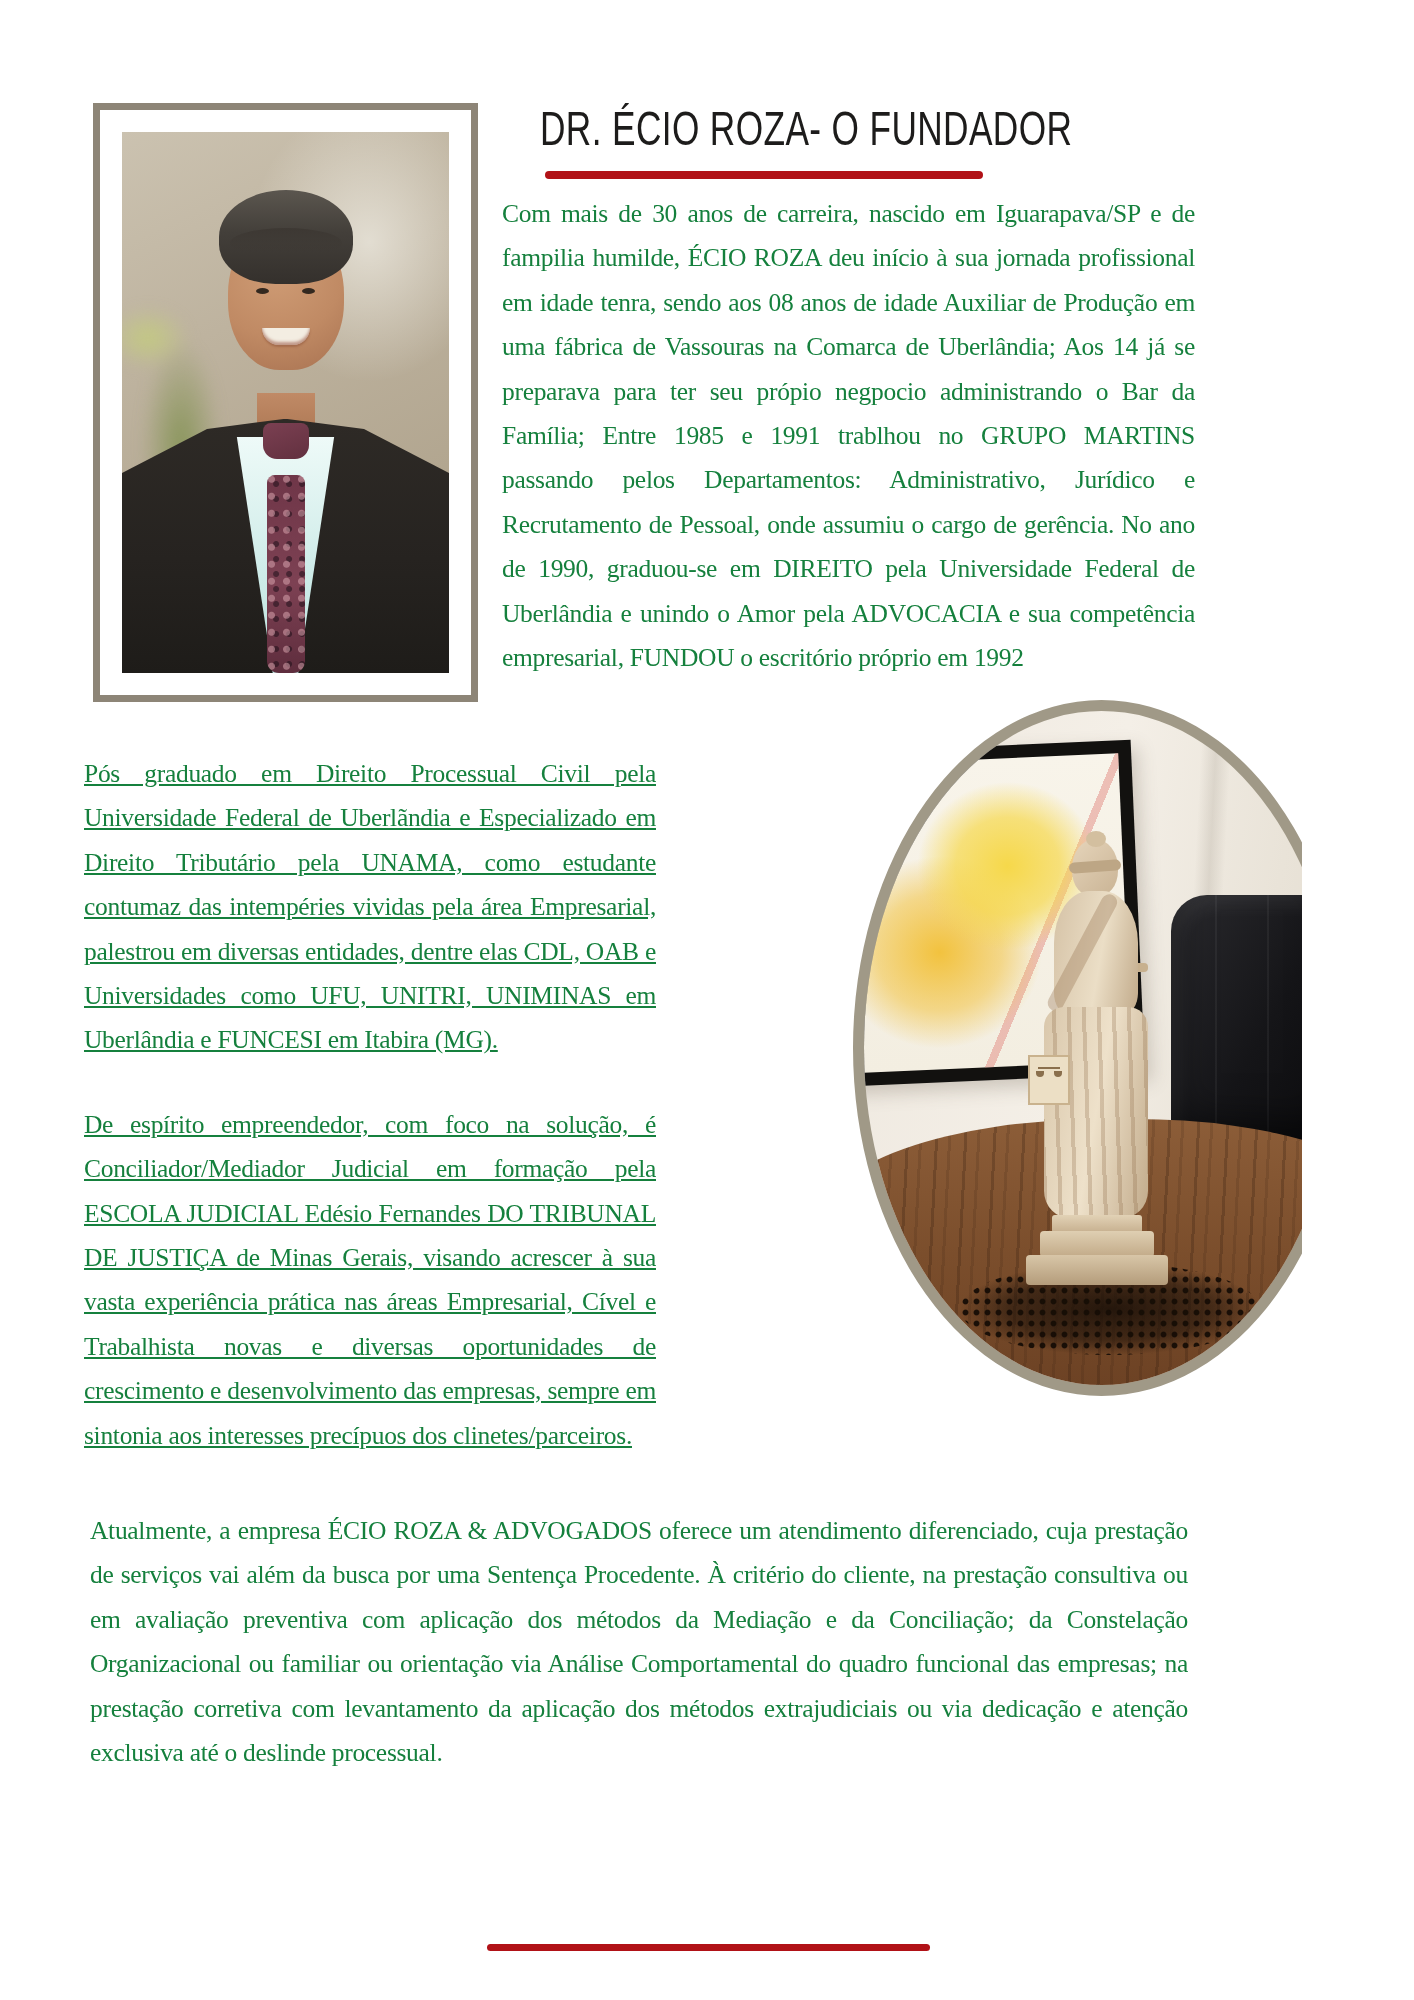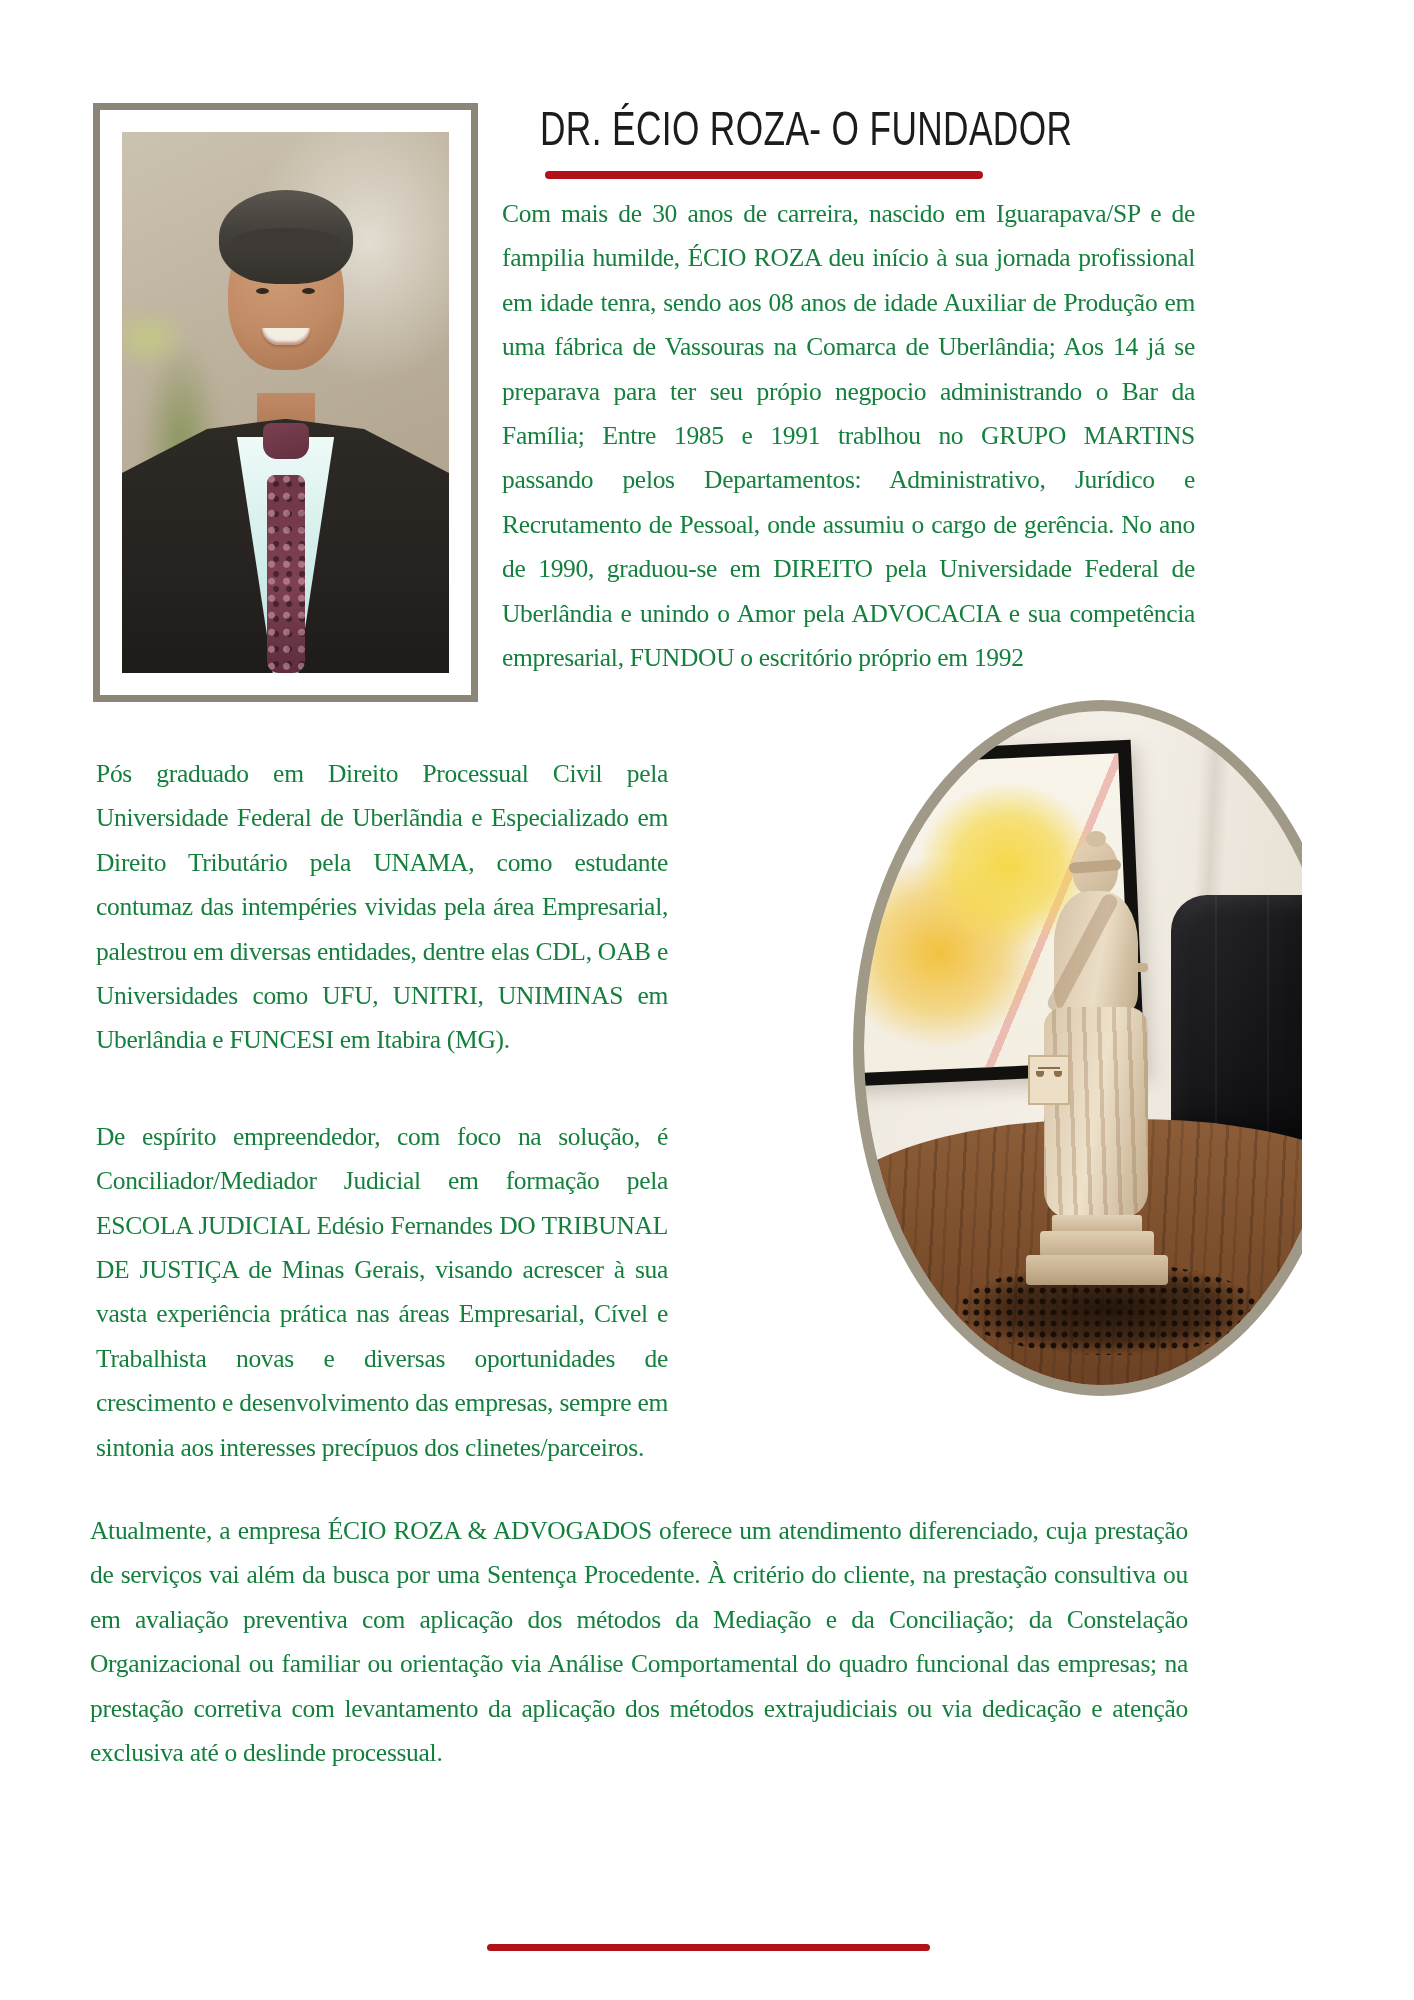--- a/index.html
+++ b/index.html
@@ -50,22 +50,22 @@
   .title-wrap{position:absolute;left:540px;top:104px;line-height:1;white-space:nowrap;}
   .title-text{display:inline-block;font-family:"Liberation Sans",sans-serif;font-size:49px;
         font-weight:400;color:#1d1c1b;letter-spacing:.5px;
         transform:scaleX(.72);transform-origin:0 50%;}
   .title-rule{position:absolute;left:545px;top:171px;width:438px;height:8px;border-radius:4px;}
 
   
   .bodytext{font-size:25.5px;line-height:44.4px;text-align:justify;letter-spacing:-.3px;
         color:#15803d;hyphens:none;}
   .intro{position:absolute;left:502px;top:192px;width:693px;}
-  .bio{position:absolute;left:96px;top:752px;width:572px;}
-  .bio .para + .para{margin-top:52px;}
+  .bio{position:absolute;left:84px;top:752px;width:572px;text-decoration:underline;}
+  .bio .para + .para{margin-top:40px;}
   .bio .para{margin:0;}
   .intro p,.closing p{margin:0;}
   .closing{position:absolute;left:90px;top:1473px;width:1098px;margin-top:36px;}
 
   
   .oval{position:absolute;left:853px;top:700px;width:497px;height:696px;box-sizing:border-box;
         border:11px solid #a09987;border-radius:50%;overflow:hidden;
         background:linear-gradient(100deg,#efe9e0 0%,#f4efe7 45%,#e9e3d8 75%,#e2dbcf 100%);}
   .o-corner{position:absolute;right:116px;top:-20px;width:30px;height:420px;transform:skewX(-3deg);
         background:linear-gradient(90deg,transparent,rgba(120,110,95,.16),transparent);}

